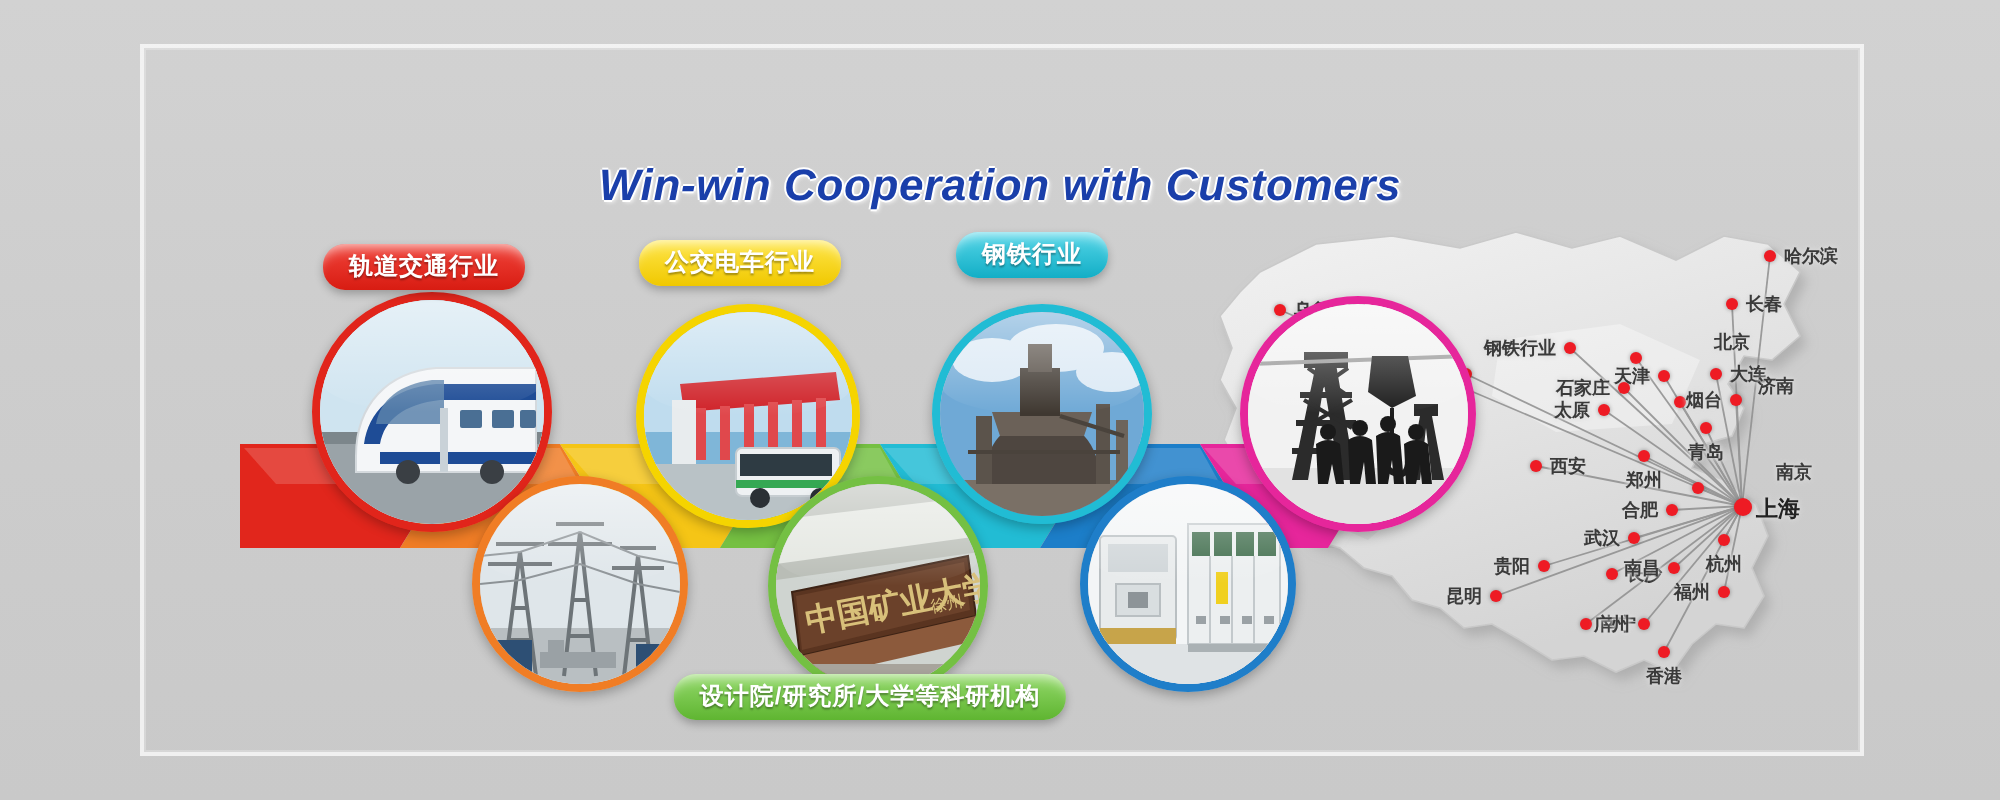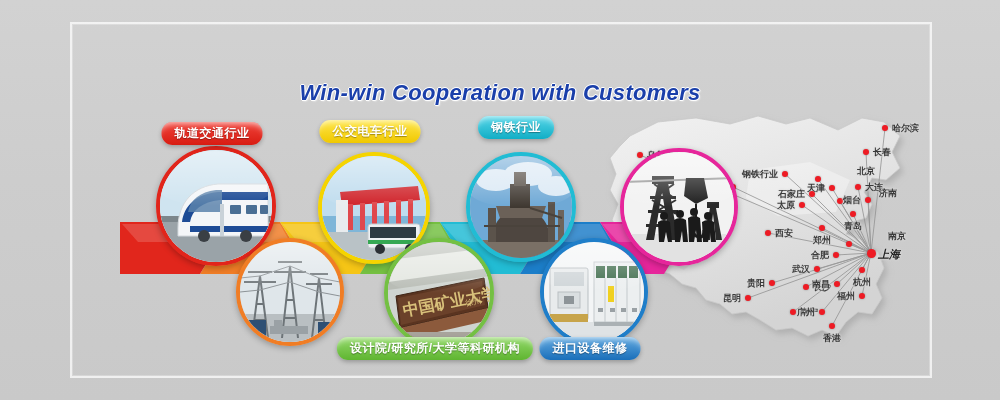--- a/index.html
+++ b/index.html
@@ -39,21 +39,21 @@
   .city .dot{position:absolute;left:50%;top:50%;width:6px;height:6px;
     margin:-3px 0 0 -3px;border-radius:50%;background:#ee1b24;
     box-shadow:0 0 2px rgba(0,0,0,.35);}
   .city .nm{position:absolute;font-size:9px;color:#3a3a3a;white-space:nowrap;
     font-weight:bold;text-shadow:0 0 2px #dcdcdc,0 0 3px #dcdcdc;}
   .city .nm.l{right:7px;top:-6px;}
   .city .nm.r{left:7px;top:-6px;}
   .city .nm.t{left:50%;transform:translateX(-50%);top:-14px;margin-left:48px;}
   .city .nm.b{left:50%;transform:translateX(-50%);top:6px;}
   .city.hub .dot{width:9px;height:9px;margin:-4.5px 0 0 -4.5px;}
-  .city.hub .nm{font-size:11px;color:#222;font-style:italic;}
+  .city.hub .nm{font-size:11px;color:#222;}
 
   
   #ribbon{position:absolute;left:120px;top:222px;width:560px;height:52px;}
 
   
   .circ{position:absolute;border-radius:50%;overflow:hidden;
     box-shadow:0 2px 6px rgba(0,0,0,.28);}
   .circ .photo{position:absolute;inset:0;border-radius:50%;}
   .circ .gloss{position:absolute;left:0;top:0;width:100%;height:50%;
     border-radius:50% 50% 46% 46%/68% 68% 30% 30%;
@@ -474,16 +474,15 @@
             <rect x="54" y="66" width="5" height="4"></rect>
             <rect x="66" y="66" width="5" height="4"></rect>
         <rect x="77" y="66" width="5" height="4"></rect>
             <rect x="88" y="66" width="5" height="4"></rect>
           </g>
         <rect x="50" y="80" width="46" height="4" fill="#aab1b4"></rect>
       </svg>
     </div>
     <div class="gloss"></div>
   </div>
-  <div class="pill" style="left:590px;top:337px;background:linear-gradient(180deg,#62a9e0,#1a6fba);">进口设备维修</div>
 
   <div id="title-en">Win-win Cooperation with Customers</div>
 </div>
 
 </body></html>

